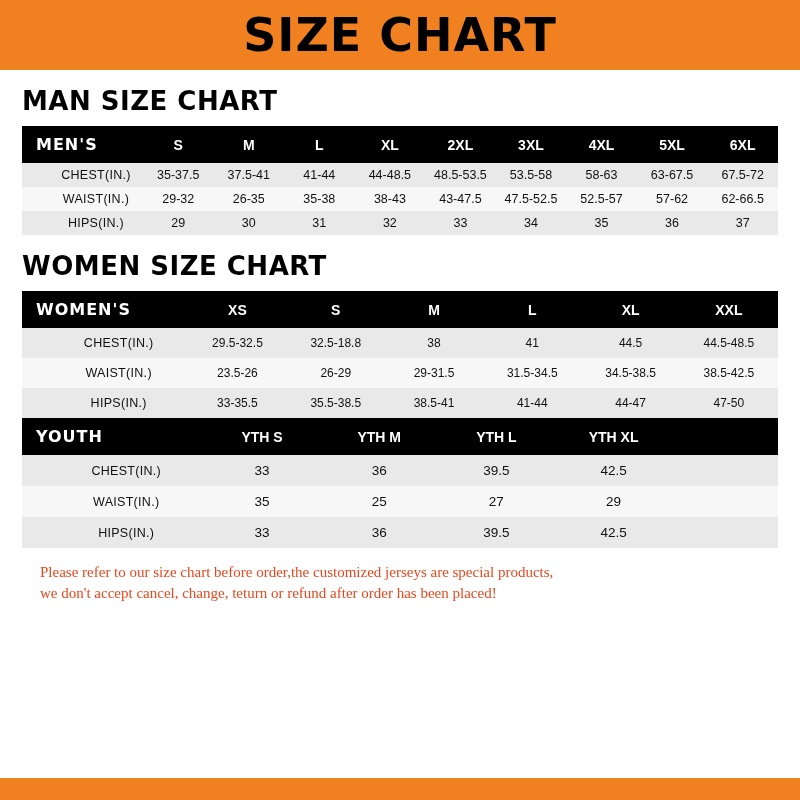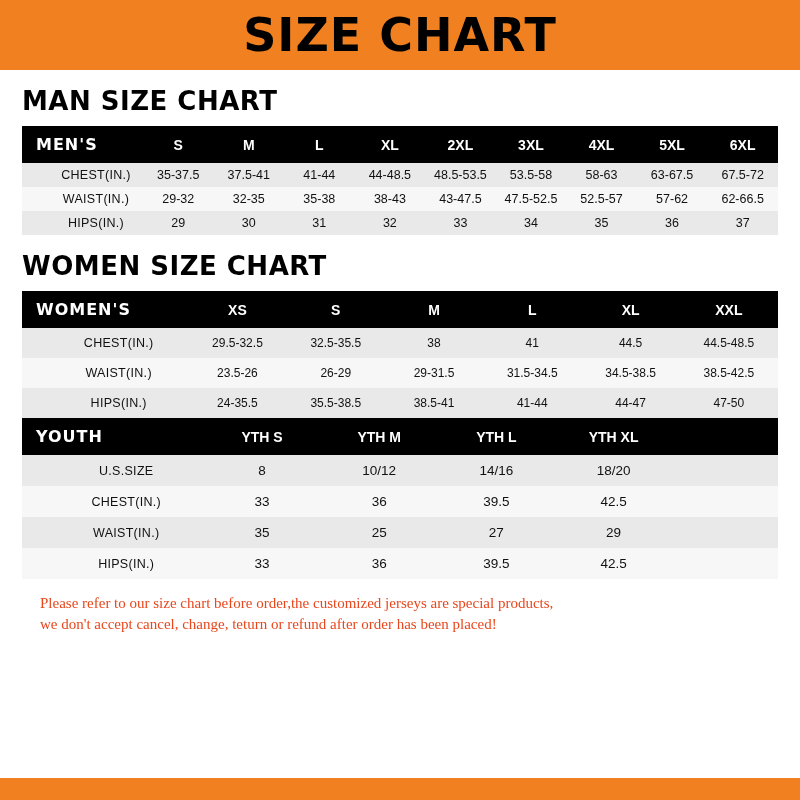--- a/index.html
+++ b/index.html
@@ -144,21 +144,21 @@
           <td>44-48.5</td>
           <td>48.5-53.5</td>
           <td>53.5-58</td>
           <td>58-63</td>
           <td>63-67.5</td>
           <td>67.5-72</td>
         </tr>
         <tr>
           <td class="label-col">WAIST(IN.)</td>
           <td>29-32</td>
-          <td>32-35</td>
+          <td>26-35</td>
           <td>35-38</td>
           <td>38-43</td>
           <td>43-47.5</td>
           <td>47.5-52.5</td>
           <td>52.5-57</td>
           <td>57-62</td>
           <td>62-66.5</td>
         </tr>
         <tr>
           <td class="label-col">HIPS(IN.)</td>
@@ -185,38 +185,38 @@
           <th>M</th>
           <th>L</th>
           <th>XL</th>
           <th>XXL</th>
         </tr>
       </thead>
       <tbody>
         <tr>
           <td class="label-col">CHEST(IN.)</td>
           <td>29.5-32.5</td>
-          <td>32.5-35.5</td>
+          <td>32.5-18.8</td>
           <td>38</td>
           <td>41</td>
           <td>44.5</td>
           <td>44.5-48.5</td>
         </tr>
         <tr>
           <td class="label-col">WAIST(IN.)</td>
           <td>23.5-26</td>
           <td>26-29</td>
           <td>29-31.5</td>
           <td>31.5-34.5</td>
           <td>34.5-38.5</td>
           <td>38.5-42.5</td>
         </tr>
         <tr>
           <td class="label-col">HIPS(IN.)</td>
-          <td>24-35.5</td>
+          <td>33-35.5</td>
           <td>35.5-38.5</td>
           <td>38.5-41</td>
           <td>41-44</td>
           <td>44-47</td>
           <td>47-50</td>
         </tr>
       </tbody>
     </table>
 
     <table class="size-table tbl-youth">
@@ -225,28 +225,20 @@
           <th class="label-col" style="width:24%">YOUTH</th>
           <th>YTH S</th>
           <th>YTH M</th>
           <th>YTH L</th>
           <th>YTH XL</th>
           <th style="width:14%"></th>
         </tr>
       </thead>
       <tbody>
         <tr>
-          <td class="label-col">U.S.SIZE</td>
-          <td>8</td>
-          <td>10/12</td>
-          <td>14/16</td>
-          <td>18/20</td>
-          <td></td>
-        </tr>
-        <tr>
           <td class="label-col">CHEST(IN.)</td>
           <td>33</td>
           <td>36</td>
           <td>39.5</td>
           <td>42.5</td>
           <td></td>
         </tr>
         <tr>
           <td class="label-col">WAIST(IN.)</td>
           <td>35</td>

